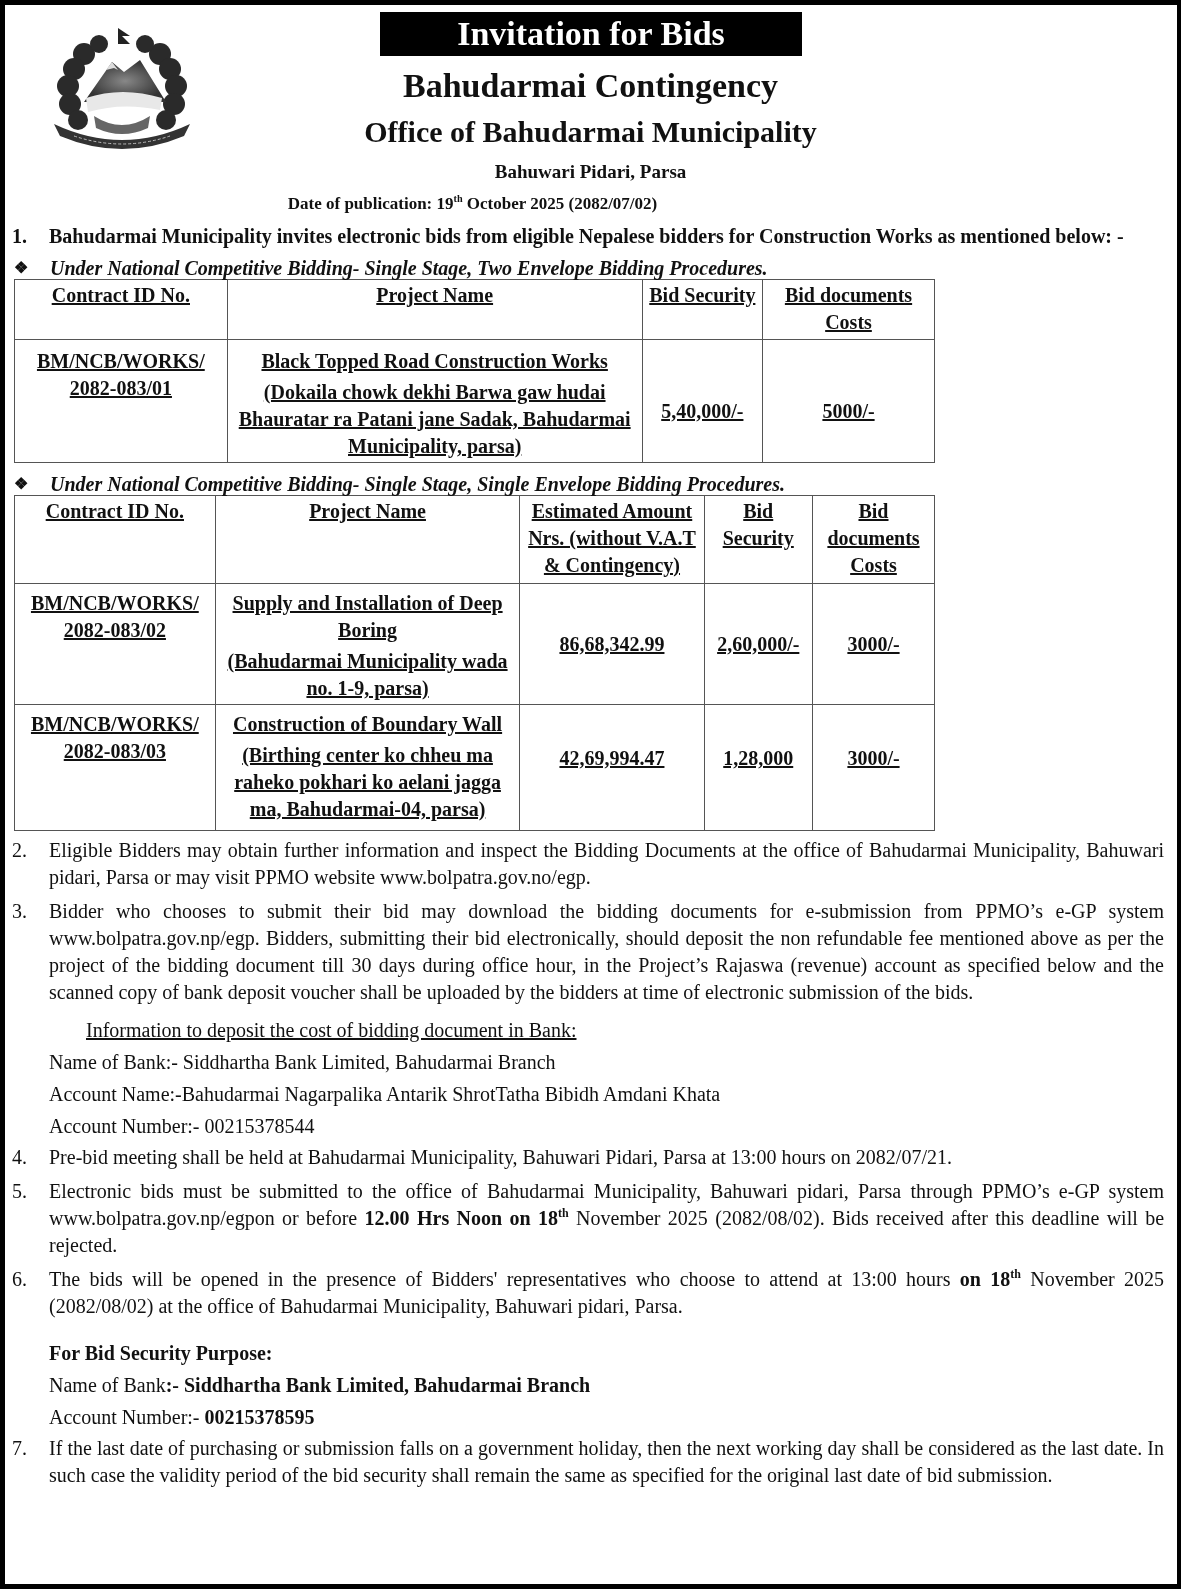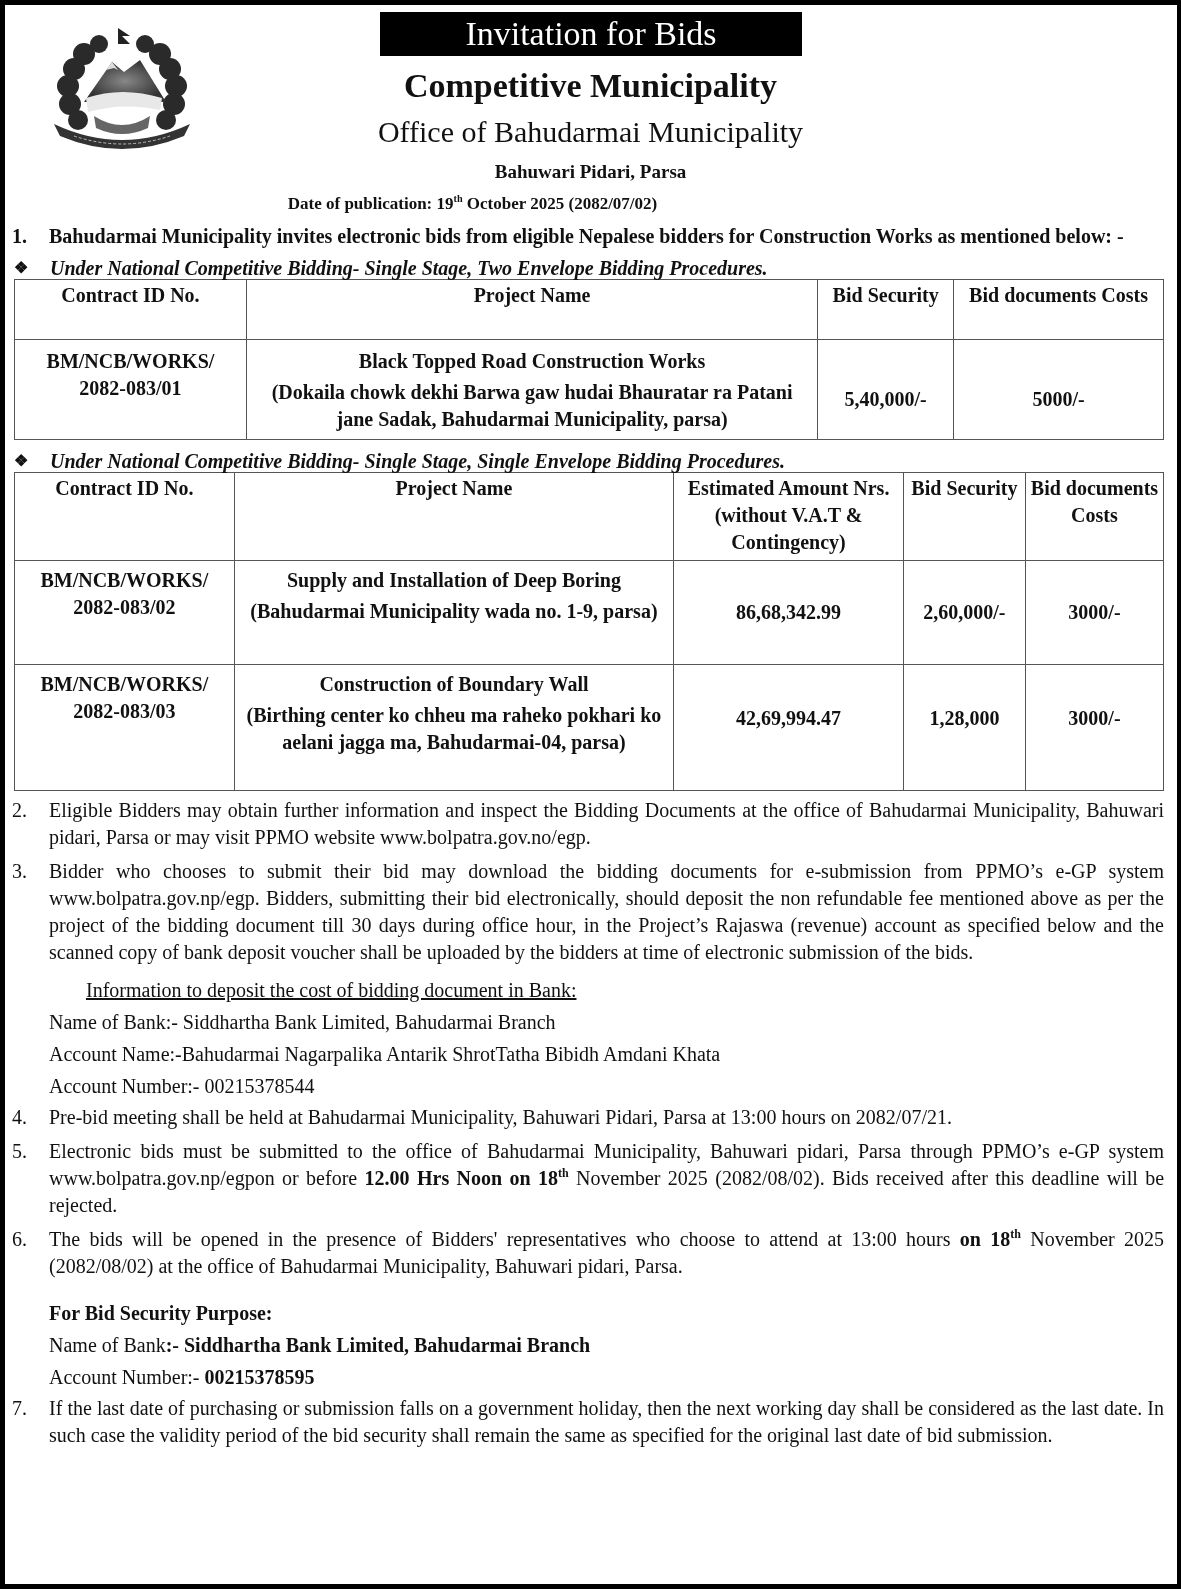--- a/index.html
+++ b/index.html
@@ -4,36 +4,36 @@
 <style>
   html, body { margin: 0; padding: 0; background: #ffffff; }
   body { width: 1181px; height: 1589px; overflow: hidden; font-family: "Liberation Serif", serif; color: #111; }
   .frame {
     position: absolute; left: 0; top: 0; width: 1181px; height: 1589px; box-sizing: border-box;
     border-top: 5px solid #000; border-left: 5px solid #000; border-right: 4px solid #000; border-bottom: 5px solid #000;
   }
   .emblem { position: absolute; left: 44px; top: 24px; width: 156px; height: 130px; }
   .title-box {
     position: absolute; left: 380px; top: 12px; width: 422px; height: 44px; background: #000; color: #fff;
-    font-weight: normal; font-size: 34px; line-height: 44px; text-align: center;
+    font-weight: bold; font-size: 34px; line-height: 44px; text-align: center;
   }
   .h1 { position: absolute; left: 0; width: 1181px; top: 62px; text-align: center; font-weight: bold; font-size: 34px; line-height: 48px; }
-  .h2 { position: absolute; left: 0; width: 1181px; top: 110px; text-align: center; font-weight: normal; font-size: 30px; line-height: 44px; }
+  .h2 { position: absolute; left: 0; width: 1181px; top: 110px; text-align: center; font-weight: bold; font-size: 30px; line-height: 44px; }
   .h3 { position: absolute; left: 0; width: 1181px; top: 157px; text-align: center; font-weight: bold; font-size: 19px; line-height: 30px; }
   .h4 { position: absolute; left: 0; width: 945px; top: 190px; text-align: center; font-weight: bold; font-size: 17px; line-height: 28px; }
   sup { font-size: 0.6em; line-height: 0; vertical-align: super; }
 
   .body { position: absolute; left: 12px; top: 224px; width: 1152px; font-size: 20px; line-height: 24px; }
   .item { position: relative; padding-left: 37px; text-align: justify; }
   .item .num { position: absolute; left: 0; top: 0; }
   .bold { font-weight: bold; }
   .bullet { position: relative; padding-left: 38px; font-weight: bold; font-style: italic; font-size: 20px; line-height: 22px; }
   .bullet .glyph { position: absolute; left: 2px; top: 0; font-style: normal; font-size: 16px; }
 
-  table.bids { border-collapse: collapse; margin-left: 2px; width: 1150px; font-weight: bold; font-size: 20px; line-height: 27px; }
+  table.bids { border-collapse: collapse; margin-left: 2px; width: 921px; font-weight: bold; font-size: 20px; line-height: 27px; text-decoration: underline; }
   table.bids th, table.bids td { border: 1.5px solid #555; text-align: center; vertical-align: top; padding: 2px 4px; font-weight: bold; }
   .pname-sub { display: block; margin-top: 4px; }
   .vmid { vertical-align: middle !important; }
 
   .p { font-size: 20px; line-height: 27px; }
   .indent-info { padding-left: 74px; }
   .indent { padding-left: 37px; }
 </style>
 </head>
 <body>
@@ -70,21 +70,21 @@
 
   <path d="M42,74 Q78,62 118,74 L116,86 Q78,78 44,88 Z" fill="#e8e8e8"></path>
 
   <path d="M50,92 Q78,110 106,92 L104,104 Q78,116 52,104 Z" fill="#666"></path>
 
   <path d="M10,100 Q78,132 146,100 L140,112 Q78,138 16,112 Z" fill="#333"></path>
   <path d="M30,112 Q78,128 126,112" stroke="#bbb" stroke-width="1" fill="none" stroke-dasharray="3 2"></path>
 </svg>
 
 <div class="title-box">Invitation for Bids</div>
-<div class="h1">Competitive Municipality</div>
+<div class="h1">Bahudarmai Contingency</div>
 <div class="h2">Office of Bahudarmai Municipality</div>
 <div class="h3">Bahuwari Pidari, Parsa</div>
 <div class="h4"><span>Date of publication: 19</span><sup>th</sup><span> October 2025 (2082/07/02)</span></div>
 
 <div class="body">
 
   <div class="item bold" style="line-height:24px;">
     <span class="num">1.</span>
     <span>Bahudarmai Municipality invites electronic bids from eligible Nepalese bidders for Construction Works as mentioned below: -</span>
   </div>

